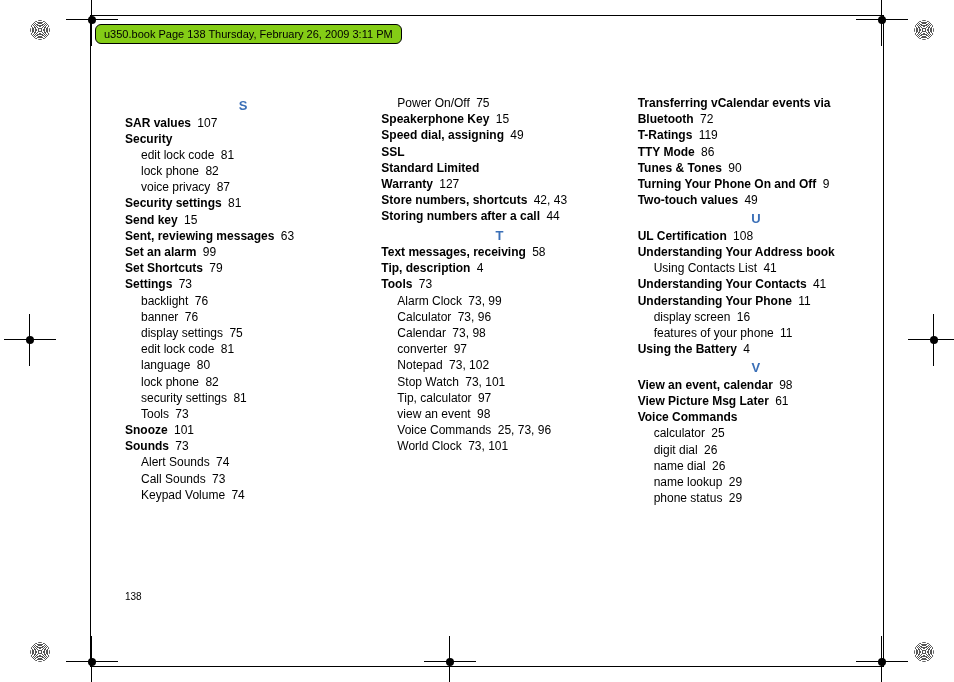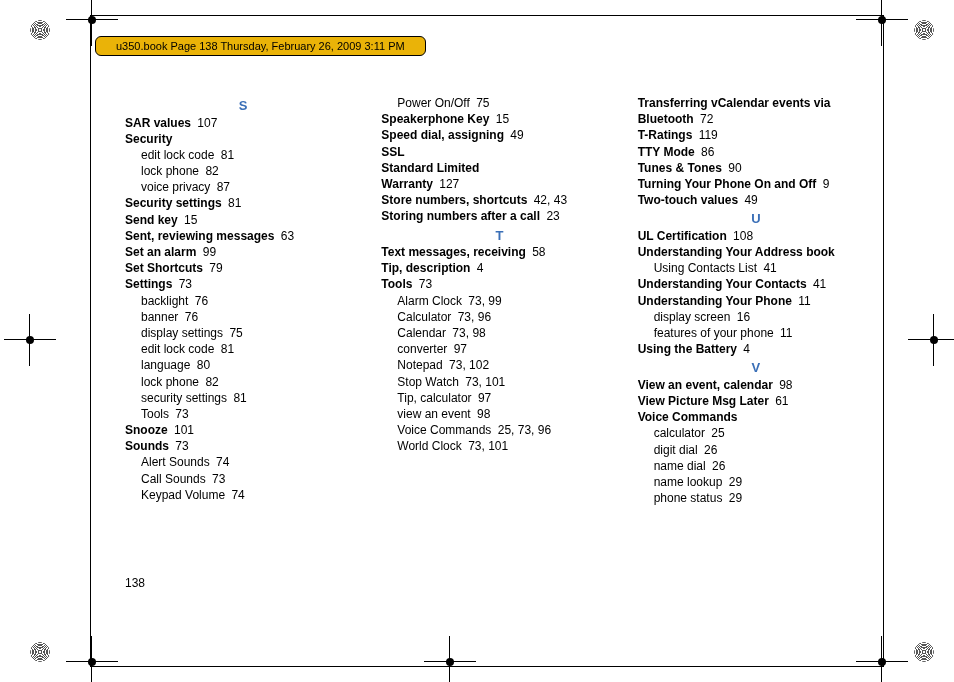--- a/index.html
+++ b/index.html
@@ -56,27 +56,27 @@
     position: absolute;
     width: 8px;
     height: 8px;
     border-radius: 50%;
     background: #000;
     left: 16px;
     top: 16px;
   }
   .header-box {
     position: absolute;
-    top: 36px;
+    top: 24px;
     left: 95px;
     border: 1px solid #000;
     border-radius: 6px;
-    padding: 3px 20px;
+    padding: 3px 8px;
     font-size: 11px;
-    background: #eab308;
+    background: #84cc16;
   }
   .page-content {
     position: absolute;
     left: 125px;
     right: 80px;
     top: 95px;
     bottom: 100px;
     display: flex;
     gap: 20px;
   }
@@ -97,22 +97,22 @@
   .entry.bold { font-weight: bold; }
   .entry.sub { padding-left: 16px; font-weight: normal; }
   .entry .pg {
     font-weight: normal;
     color: #000;
     margin-left: 3px;
   }
   .page-num {
     position: absolute;
     left: 125px;
-    bottom: 92px;
-    font-size: 12px;
+    bottom: 80px;
+    font-size: 10px;
   }
   .border-line {
     position: absolute;
     background: #000;
   }
   .bl-top    { top: 15px; left: 90px; right: 70px; height: 1px; }
   .bl-bottom { bottom: 15px; left: 90px; right: 70px; height: 1px; }
   .bl-left   { left: 90px; top: 15px; bottom: 15px; width: 1px; }
   .bl-right  { right: 70px; top: 15px; bottom: 15px; width: 1px; }
 </style>
@@ -199,21 +199,21 @@
       <div class="entry sub"><span>Keypad Volume</span><span class="pg"> 74</span></div>
     </div>
   <div class="col" id="col1">
       <div class="entry sub"><span>Power On/Off</span><span class="pg"> 75</span></div>
       <div class="entry bold"><span>Speakerphone Key</span><span class="pg"> 15</span></div>
       <div class="entry bold"><span>Speed dial, assigning</span><span class="pg"> 49</span></div>
       <div class="entry bold"><span>SSL</span></div>
       <div class="entry bold"><span>Standard Limited</span></div>
       <div class="entry bold"><span>Warranty</span><span class="pg"> 127</span></div>
       <div class="entry bold"><span>Store numbers, shortcuts</span><span class="pg"> 42, 43</span></div>
-      <div class="entry bold"><span>Storing numbers after a call</span><span class="pg"> 23</span></div>
+      <div class="entry bold"><span>Storing numbers after a call</span><span class="pg"> 44</span></div>
       <div class="section-letter">T</div>
       <div class="entry bold"><span>Text messages, receiving</span><span class="pg"> 58</span></div>
       <div class="entry bold"><span>Tip, description</span><span class="pg"> 4</span></div>
       <div class="entry bold"><span>Tools</span><span class="pg"> 73</span></div>
       <div class="entry sub"><span>Alarm Clock</span><span class="pg"> 73, 99</span></div>
       <div class="entry sub"><span>Calculator</span><span class="pg"> 73, 96</span></div>
       <div class="entry sub"><span>Calendar</span><span class="pg"> 73, 98</span></div>
       <div class="entry sub"><span>converter</span><span class="pg"> 97</span></div>
       <div class="entry sub"><span>Notepad</span><span class="pg"> 73, 102</span></div>
       <div class="entry sub"><span>Stop Watch</span><span class="pg"> 73, 101</span></div>

